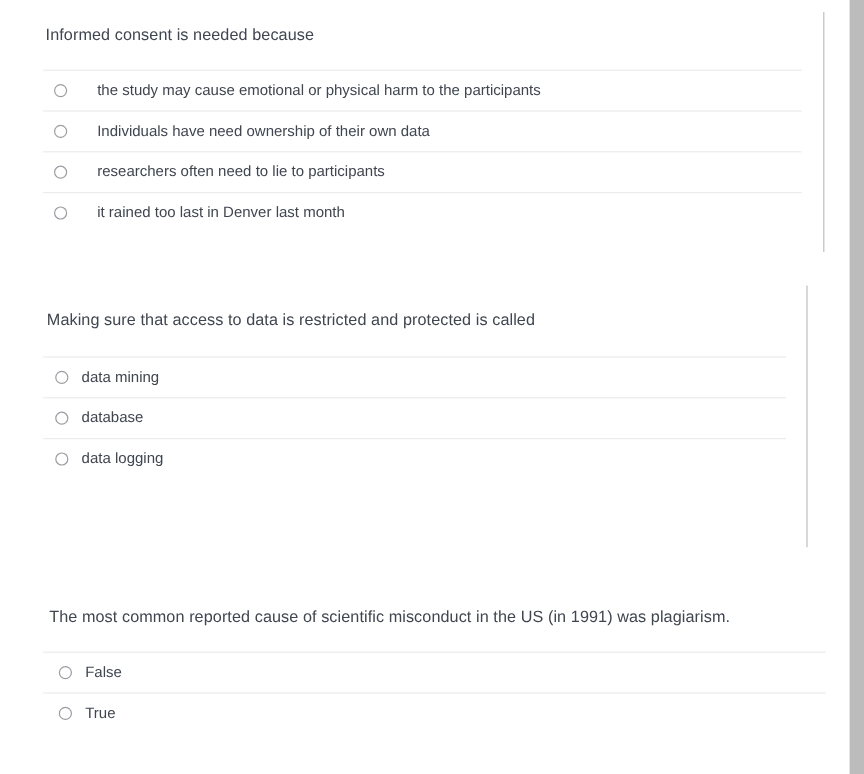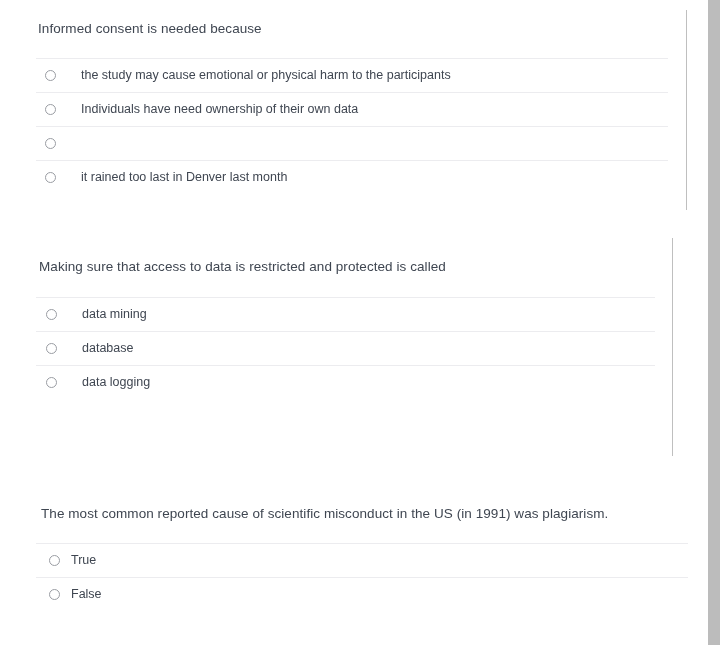--- a/index.html
+++ b/index.html
@@ -85,21 +85,21 @@
 
   
   #block-data-security { top: 258px; }
   #block-data-security .question-prompt { margin-left: 39px; }
   #block-data-security .options-list {
     margin-top: 22px;
     width: 619px;
     margin-left: 36px;
   }
   #block-data-security .radio-control { margin-left: 10px; }
-  #block-data-security .option-label { margin-left: 25px; }
+  #block-data-security .option-label { margin-left: 11px; }
 
   
   #block-misconduct { top: 505px; }
   #block-misconduct .question-prompt { margin-left: 41px; }
   #block-misconduct .options-list {
     margin-top: 21px;
     width: 652px;
     margin-left: 36px;
   }
   #block-misconduct .radio-control { margin-left: 13px; }
@@ -135,20 +135,21 @@
       <li class="option-row">
         <span class="radio-control"></span>
         <span class="option-label">the study may cause emotional or physical harm to the participants</span>
       </li>
       <li class="option-row">
         <span class="radio-control"></span>
         <span class="option-label">Individuals have need ownership of their own data</span>
       </li>
       <li class="option-row">
         <span class="radio-control"></span>
+        <span class="option-label">researchers often need to lie to participants</span>
       </li>
       <li class="option-row">
         <span class="radio-control"></span>
         <span class="option-label">it rained too last in Denver last month</span>
       </li>
     </ul>
   </section>
 
   <section class="question-block" id="block-data-security">
     <div class="question-prompt">Making sure that access to data is restricted and protected is called</div>
@@ -166,25 +167,25 @@
         <span class="option-label">data logging</span>
       </li>
     </ul>
   </section>
 
   <section class="question-block" id="block-misconduct">
     <div class="question-prompt">The most common reported cause of scientific misconduct in the US (in 1991) was plagiarism.</div>
     <ul class="options-list">
       <li class="option-row">
         <span class="radio-control"></span>
-        <span class="option-label">True</span>
+        <span class="option-label">False</span>
       </li>
       <li class="option-row">
         <span class="radio-control"></span>
-        <span class="option-label">False</span>
+        <span class="option-label">True</span>
       </li>
     </ul>
   </section>
 
   <div class="edge-rule" id="edge-rule-upper"></div>
   <div class="edge-rule" id="edge-rule-lower"></div>
 
   <div id="scrollbar-track"></div>
 </div>
 

